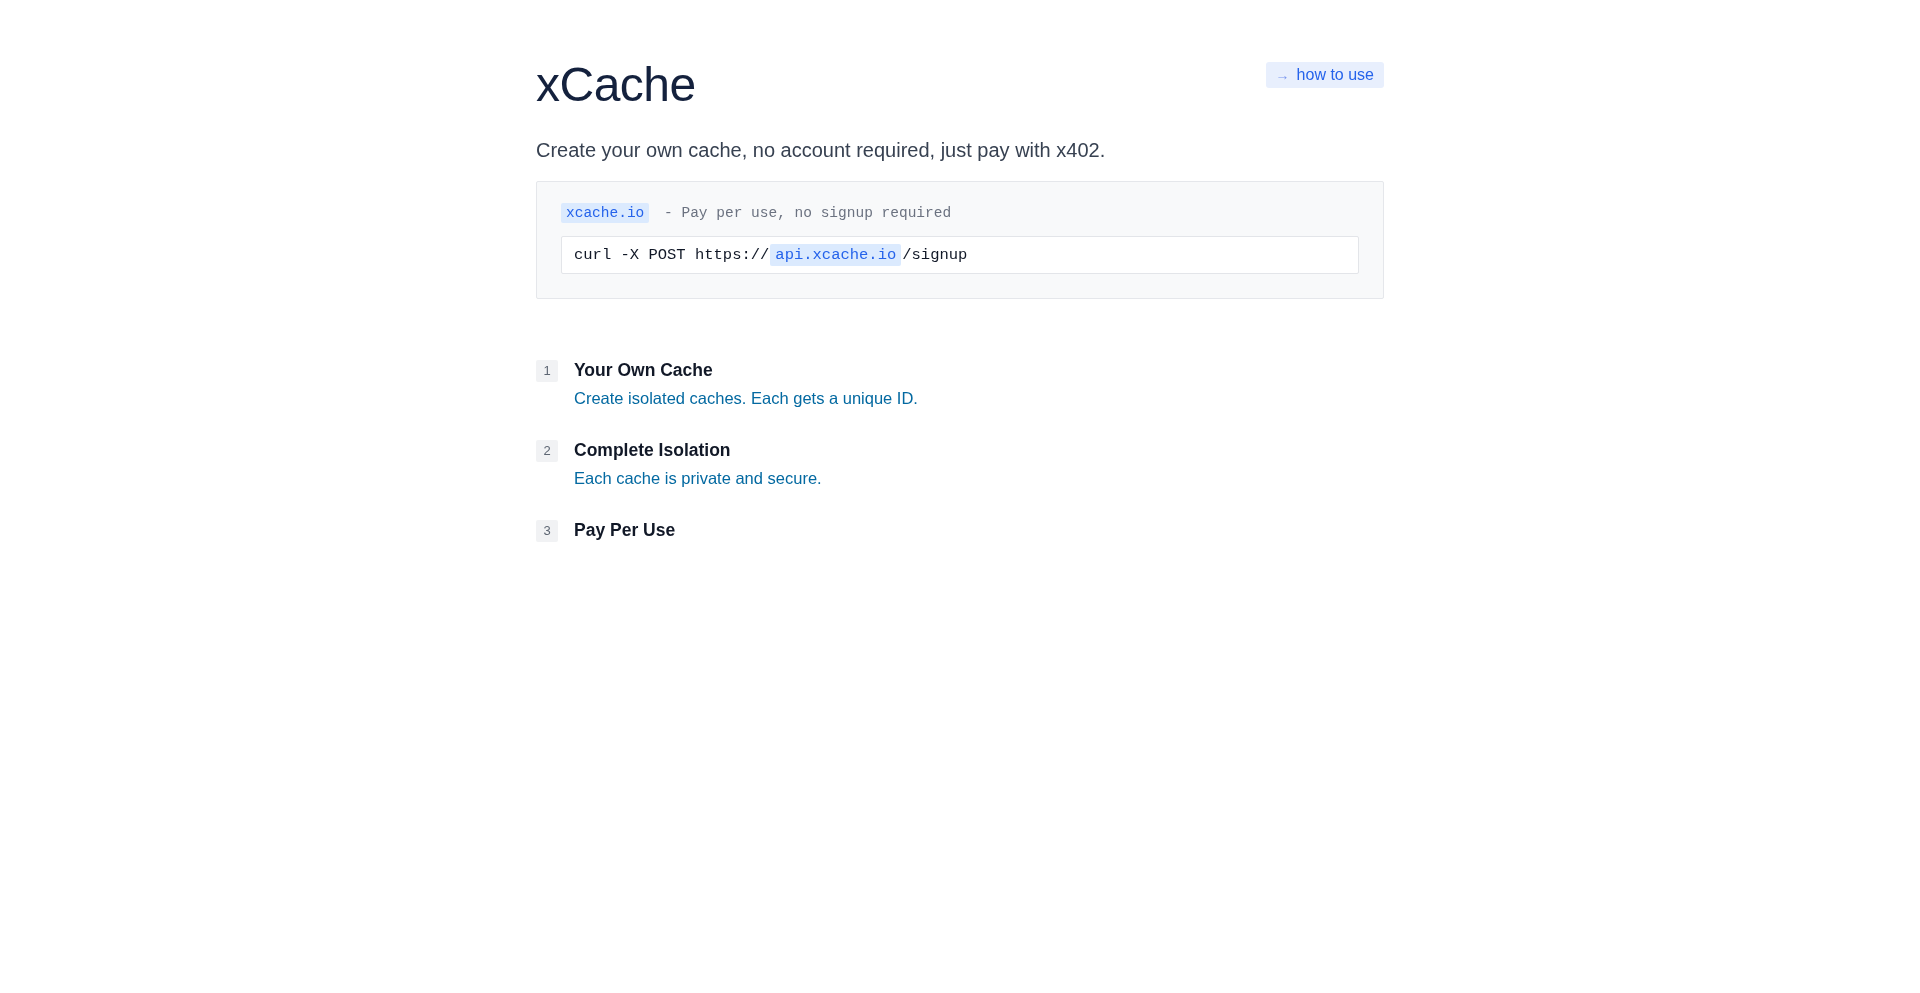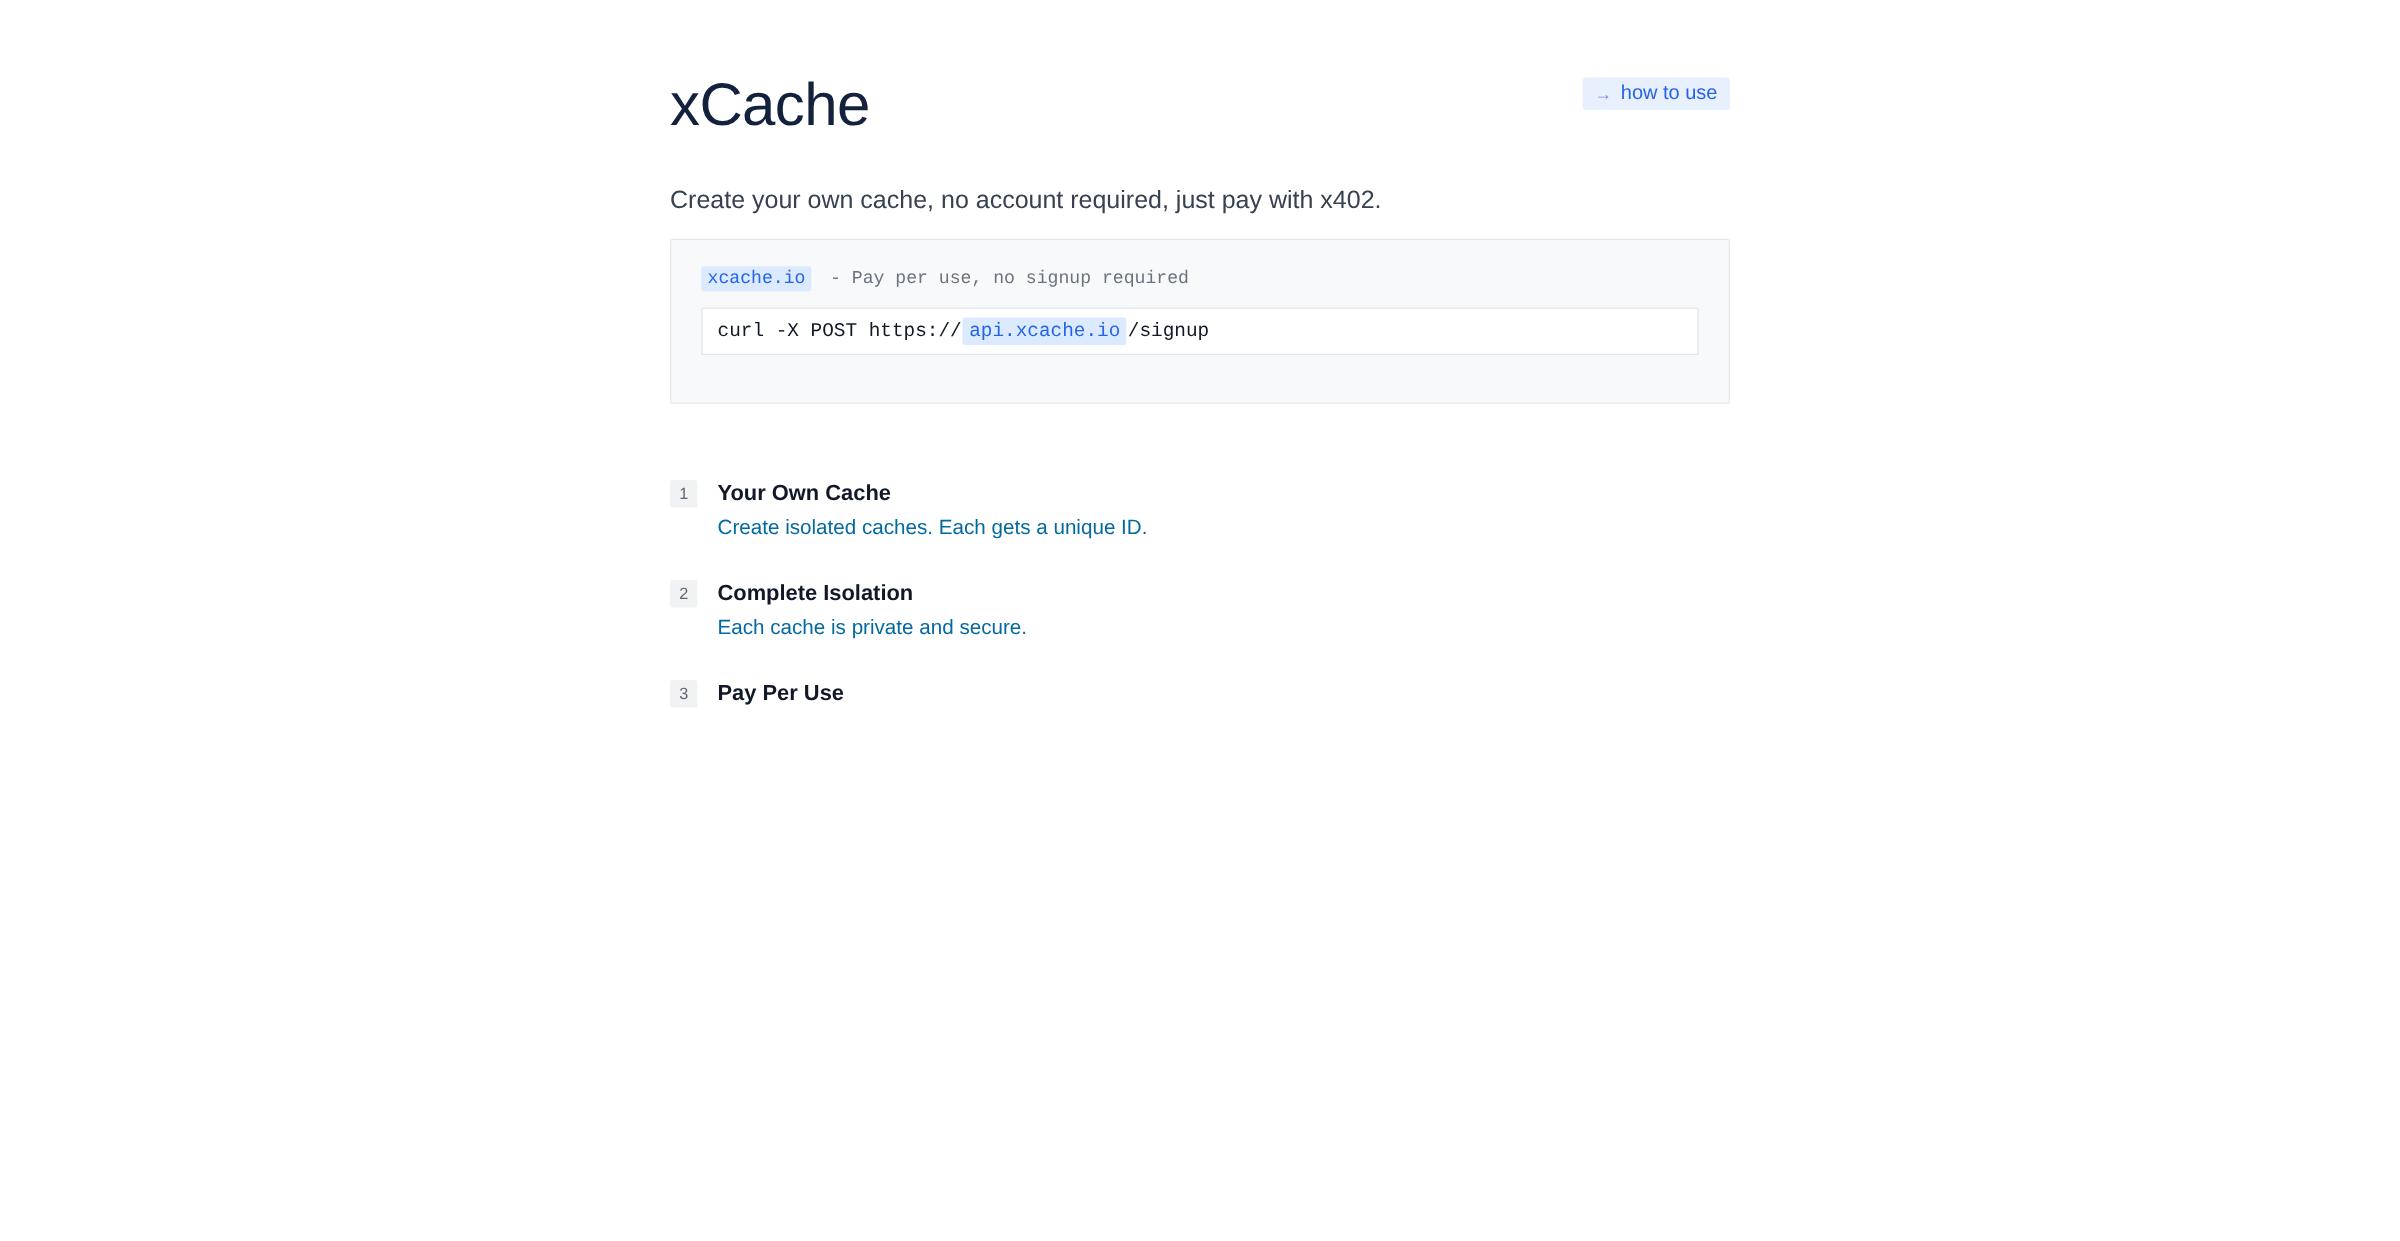--- a/index.html
+++ b/index.html
@@ -42,33 +42,33 @@
     padding: 3px 10px;
     border-radius: 3px;
   }
   .howto .arrow {
     color: #7b97ee;
     font-size: 14px;
   }
 
   
   .subtitle {
-    margin-top: 34px;
+    margin-top: 24px;
     font-size: 20px;
     line-height: 28px;
     color: #374151;
   }
 
   
   .promo-card {
     margin-top: 17px;
     background: #f8f9fa;
     border: 1px solid #e5e7eb;
     border-radius: 2px;
-    padding: 21px 24px 38px 24px;
+    padding: 21px 24px 24px 24px;
   }
   .promo-line {
     font-family: "Liberation Mono", monospace;
     font-size: 14.5px;
     line-height: 20px;
     color: #6b7280;
   }
   .hl {
     font-family: "Liberation Mono", monospace;
     color: #2563eb;

